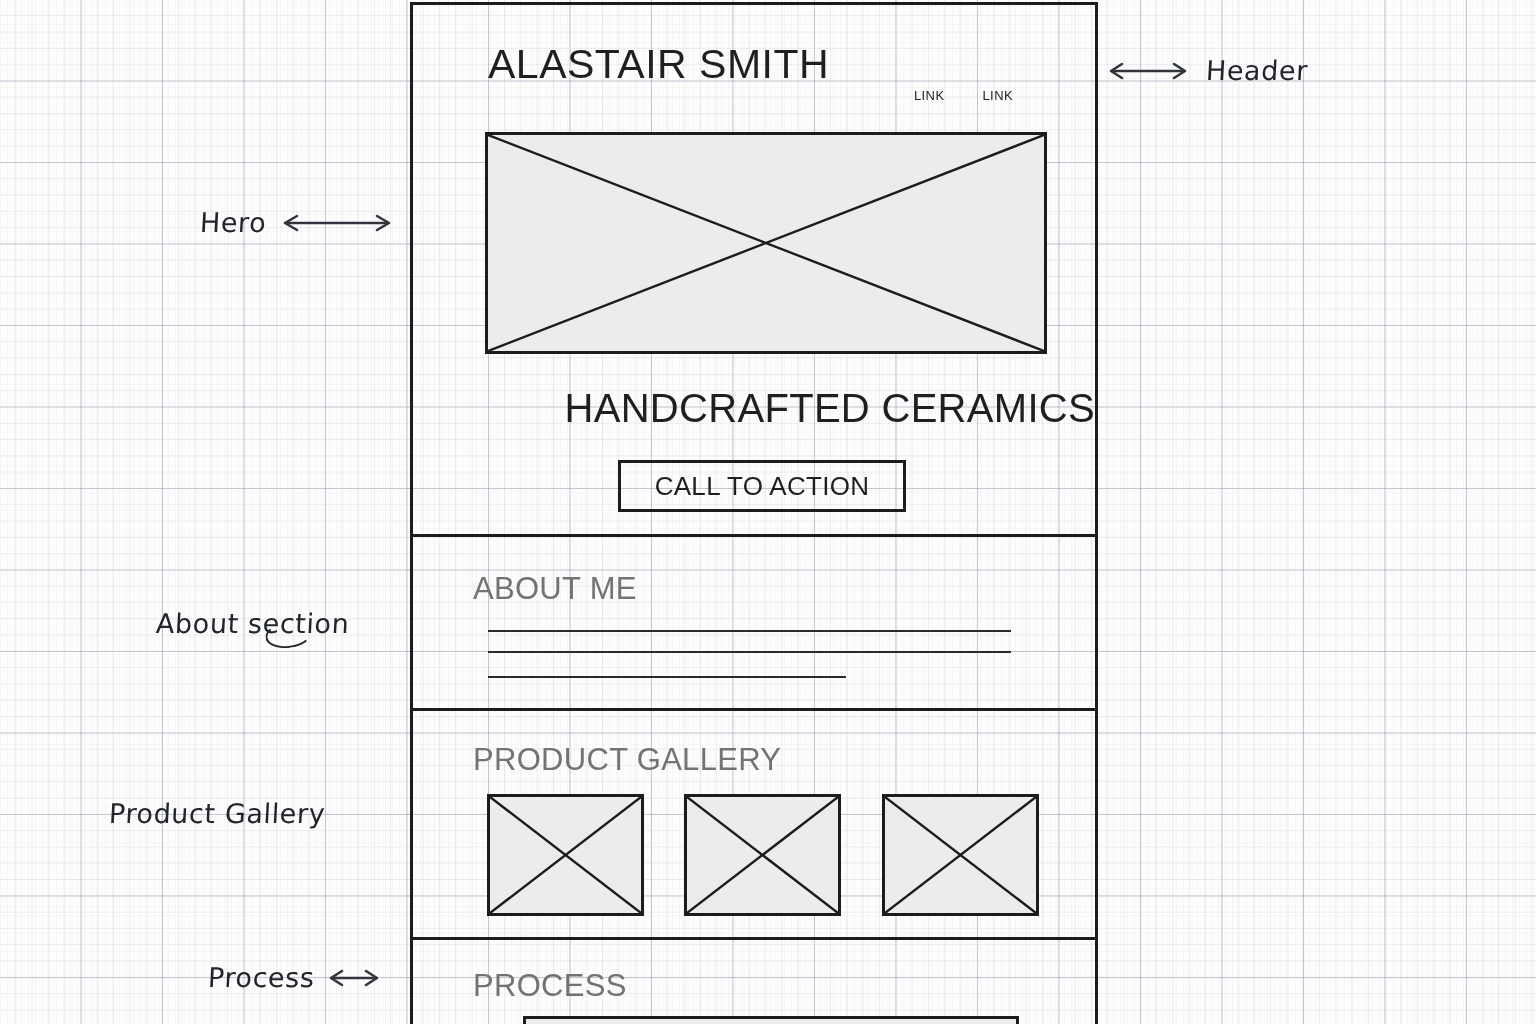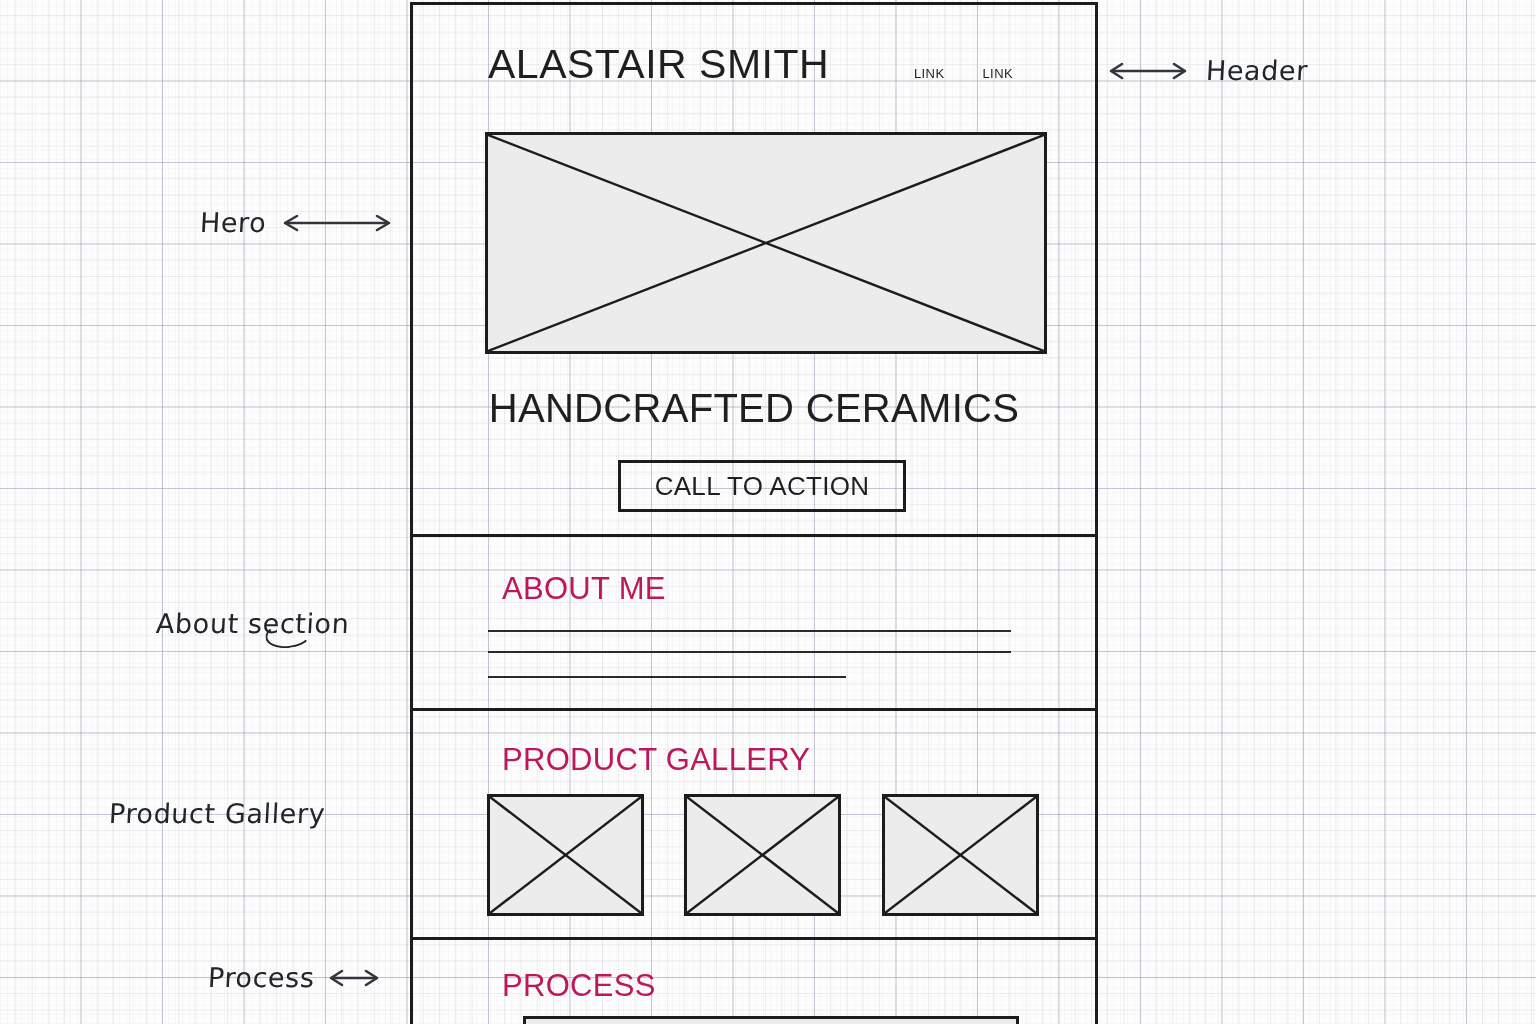--- a/index.html
+++ b/index.html
@@ -70,20 +70,21 @@
   }
 
   
   #header-row {
     position: absolute;
     left: 75px;
     top: 36px;
     width: 565px;
     display: flex;
     align-items: baseline;
+    flex-direction: column;
   }
   #site-title {
     font-size: 41px;
     letter-spacing: 0.5px;
     color: #1f1f1f;
     font-weight: 400;
     white-space: nowrap;
   }
   #header-nav {
     margin-left: auto;
@@ -120,21 +121,21 @@
     top: 127px;
     width: 562px;
     height: 222px;
   }
 
   #hero-headline {
     position: absolute;
     left: 0;
     top: 381px;
     width: 100%;
-    text-align: center;
+    text-align: right;
     font-size: 40px;
     letter-spacing: 0.3px;
     color: #1f1f1f;
   }
 
   #cta-button {
     position: absolute;
     left: 205px;
     top: 455px;
     width: 288px;
@@ -149,24 +150,24 @@
     letter-spacing: 0.3px;
     color: #1f1f1f;
     font-family: "Liberation Sans", sans-serif;
     padding: 0;
     cursor: pointer;
   }
 
   
   .section-heading {
     position: absolute;
-    left: 89px;
+    left: 60px;
     font-size: 31px;
     letter-spacing: 0.3px;
-    color: #be185d;
+    color: #737373;
   }
 
   
   .text-line {
     position: absolute;
     left: 75px;
     height: 0;
     border-top: 2.6px solid #2a2a2a;
   }
 

